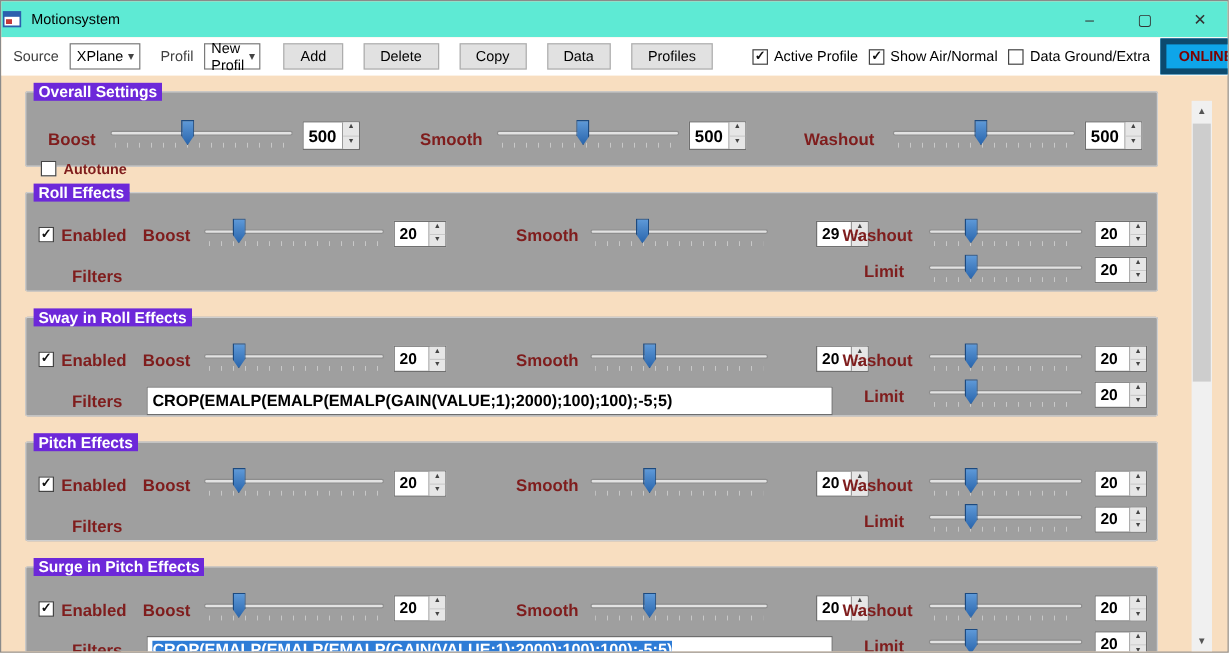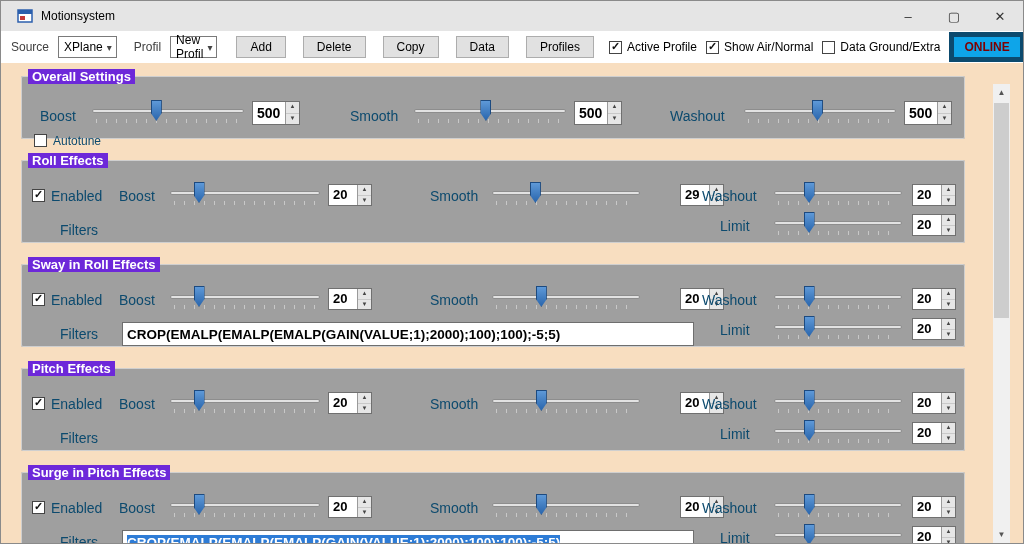--- a/index.html
+++ b/index.html
@@ -1,21 +1,21 @@
 <!DOCTYPE html>
 <html><head>
 <meta charset="utf-8">
 <style>
   * { box-sizing: border-box; }
   html,body { margin:0; padding:0; }
   body { font-family:"Liberation Sans", sans-serif; background:#d9d9d9; }
   .window { position:relative; width:1024px; height:544px; background:#f8dec0; border:1px solid #8a8a8a; overflow:hidden; }
 
   
-  .titlebar { position:absolute; top:0; left:0; right:0; height:30px; background:#e5e5e5; display:flex; align-items:center; padding-left:16px; }
+  .titlebar { position:absolute; top:0; left:0; right:0; height:30px; background:#5eead4; display:flex; align-items:center; padding-left:1px; }
   .app-icon { width:16px; height:16px; margin-right:8px; display:inline-block; }
   .title-text { font-size:12px; color:#000; }
   .win-controls { margin-left:auto; display:flex; height:30px; }
   .win-btn { width:46px; height:30px; display:flex; align-items:center; justify-content:center; font-size:13px; color:#333; cursor:default; }
 
   
   .toolbar { position:absolute; top:30px; left:0; right:0; height:32px; background:#ffffff; display:flex; align-items:center; padding:0 10px; gap:9px; }
   .tb-label { font-size:12px; color:#404040; }
   .combo { background:#fff; border:1px solid #7a7a7a; height:22px; display:flex; align-items:center; font-size:12px; padding-left:5px; }
   .combo::after { content:"▾"; margin-left:auto; padding:0 4px; color:#444; font-size:10px; }
@@ -25,21 +25,21 @@
   .box { width:13px; height:13px; border:1px solid #444; background:#fff; position:relative; display:inline-block; }
   .box.checked::after { content:"✓"; position:absolute; top:-2px; left:1px; font-size:11px; font-weight:bold; color:#111; }
   .online { margin-left:auto; background:#0ea5e9; color:#7e0000; font-weight:bold; font-size:12px; padding:3px 10px; border:5px solid #0c4a6e; }
 
   
   .client { position:absolute; top:62px; left:0; right:0; bottom:0; overflow:hidden; }
 
   fieldset.groupbox { position:absolute; left:20px; width:944px; background:#9f9f9f; border:1px solid #cfcfcf; border-radius:2px; margin:0; padding:0; min-inline-size:0; }
   legend.gb-title { color:#fff; font-weight:bold; font-size:13px; padding:0 4px; margin-left:6px; background:#6d28d9; }
 
-  .lbl { position:absolute; color:#0c4a6e; font-weight:normal; font-size:14px; white-space:nowrap; }
+  .lbl { position:absolute; color:#7f1d1d; font-weight:bold; font-size:14px; white-space:nowrap; }
   .lbl-sm { font-size:12px; }
 
   
   .slider { position:absolute; height:28px; }
   .slider .track { position:absolute; left:0; right:0; top:9px; height:4px; background:#e2e2e2; border:1px solid #8d8d8d; border-radius:2px; }
   .slider .ticks { position:absolute; left:4px; right:4px; top:19px; height:4px;
      background-image:repeating-linear-gradient(to right,#c8c8c8 0,#c8c8c8 1px,transparent 1px,transparent 10px); }
   .slider .thumb { position:absolute; top:0; width:11px; height:21px; margin-left:-5px;
      background:linear-gradient(#5e99d8,#2a66ad); border:1px solid #1c4a80;
      clip-path:polygon(0 0,100% 0,100% 62%,50% 100%,0 62%); }
@@ -126,21 +126,21 @@
       </div>
     <span class="tb-label" style="margin-left:8px">Profil</span>
     <div class="combo w100">
         <span>New Profil</span>
       </div>
     <button class="btn" style="margin-left:10px">Add</button>
     <button class="btn" style="margin-left:8px">Delete</button>
     <button class="btn" style="margin-left:8px">Copy</button>
     <button class="btn" style="margin-left:8px">Data</button>
     <button class="btn" style="margin-left:8px">Profiles</button>
-    <label class="tcb" style="margin-left:6px">
+    <label class="tcb" style="margin-left:24px">
       <span class="box checked"></span>
       <span>Active Profile</span>
     </label>
     <label class="tcb">
       <span class="box checked"></span>
       <span>Show Air/Normal</span>
     </label>
     <label class="tcb">
       <span class="box"></span>
       <span>Data Ground/Extra</span>

